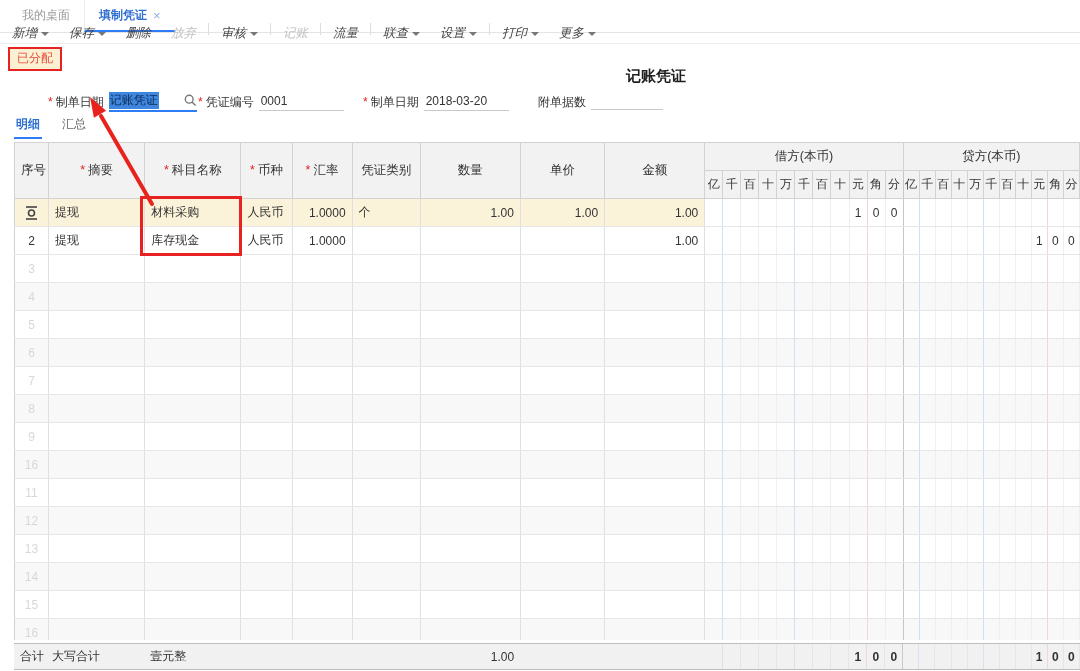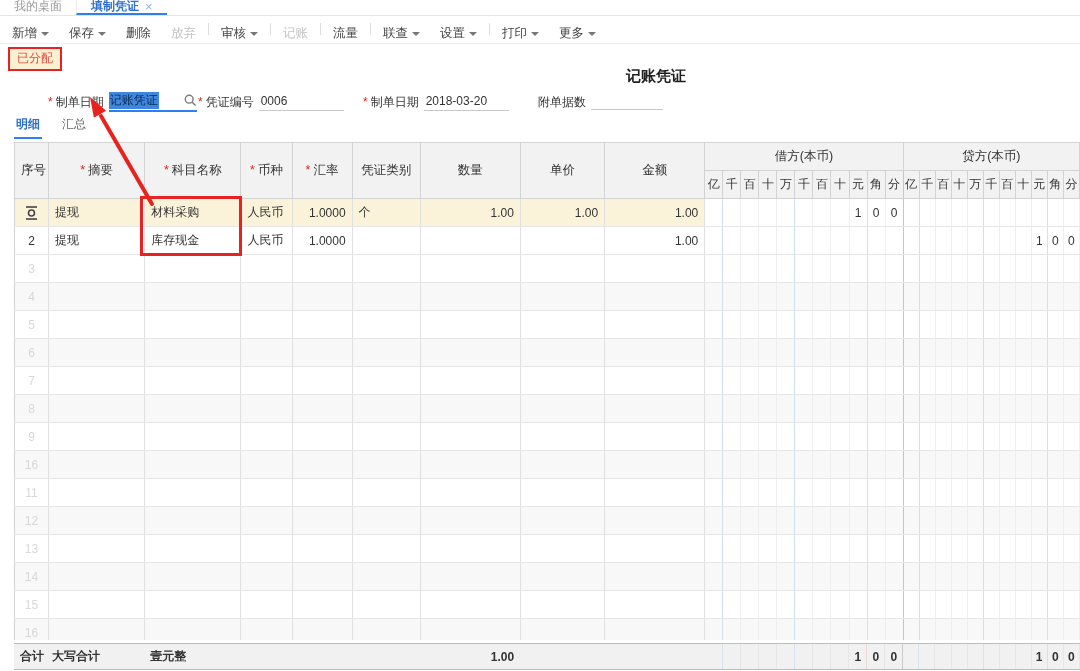--- a/index.html
+++ b/index.html
@@ -3,30 +3,30 @@
 <meta charset="utf-8">
 <style>
   * { box-sizing: border-box; }
   html,body { margin:0; padding:0; }
   body {
     width:1080px; height:671px; position:relative; overflow:hidden;
     background:#fff; color:#333;
     font-family:"Liberation Sans","DejaVu Sans",sans-serif; font-size:12px;
   }
   
-  .tabbar { position:absolute; top:0; left:0; right:0; height:16px;
-    border-bottom:1px solid #e4e4e4; display:flex; align-items:stretch; }
+  .tabbar { position:absolute; top:0; left:0; right:0; height:33px;
+    border-bottom:1px solid #e4e4e4; display:flex; align-items:stretch; padding-left:8px; }
   .wtab { display:flex; align-items:center; gap:6px; padding:0 14px;
     color:#999; cursor:pointer; border-bottom:2px solid transparent; }
   .wtab + .wtab { border-left:1px solid #ececec; }
   .wtab.active { color:#2e6fd0; font-weight:bold; border-bottom-color:#2e7cf6;text-align:center; }
   .wtab .close { color:#8fb0dc; font-weight:normal; font-size:13px; }
   
   .toolbar { position:absolute; top:23px; left:0; right:0; height:21px;
-    display:flex; padding-left:2px; border-bottom:1px solid #ededed; }
+    display:flex; padding-left:2px; border-bottom:1px solid #ededed;font-style:italic; }
   .titem { display:inline-flex; align-items:center; gap:4px; padding:0 10px;
     color:#454545; font-size:12.5px; cursor:pointer; }
   .titem.disabled { color:#c3c3c3; cursor:default; }
   .caret { width:0; height:0; border-left:4px solid transparent; border-right:4px solid transparent;
     border-top:4px solid #777; margin-top:2px; }
   .tsep { width:1px; height:12px; background:#ddd; margin:0 2px; }
   
   .badge { position:absolute; top:47px; left:8px; padding:1px 7px 2px;
     color:#e34d3c; background:#fcf0d3; border:2px solid #e62222; font-size:12px; }
   
@@ -61,21 +61,21 @@
   td.digit.debit.d10, th.dh.debit.d10 { border-right:1px solid #c6c6c6; }
   tr.selected td { background:#fbf3d9; }
   tr.selected td.digit { background:#fff; }
   tr.alt td { background:#f8f8f8; }
   .ghost { color:#d8d8d8; text-align:center; }
   .c-no { text-align:center; }
   .cur-icon svg { display:block; margin:0 auto; }
   
   .footer-wrap { position:absolute; top:643px; left:14px; width:1066px; height:27px;
     border-top:1px solid #bdbdbd; border-bottom:1px solid #bdbdbd; background:#f1f1f1; }
-  #footer-table td { height:25px; border:none; background:transparent; font-weight:bold; }
+  #footer-table td { height:25px; border:none; background:transparent; font-weight:normal; }
   #footer-table td.digit { border-right:1px solid #e6e6e6; }
   #footer-table td.digit.d0, #footer-table td.digit.d4 { border-right-color:#d8e2ee; }
   #footer-table td.digit.d8 { border-right-color:#ecdada; }
   #footer-table td.digit.debit.d10 { border-right:1px solid #c9c9c9; }
   .ft-left span + span { margin-left:8px; }
   .ft-caps { border-right:1px solid #c9c9c9; }
   .ft-blank2 { border-right:1px solid #c9c9c9; }
   .num { text-align:right; }
   
   .ann-box { position:absolute; border:3px solid #e62222; pointer-events:none; z-index:20; }
@@ -155,21 +155,21 @@
     <span class="selected-text">记账凭证</span>
     <svg width="13" height="13" viewBox="0 0 13 13">
       <circle cx="5.2" cy="5.2" r="3.9" fill="none" stroke="#777" stroke-width="1.4"></circle>
       <line x1="8.2" y1="8.2" x2="11.6" y2="11.6" stroke="#777" stroke-width="1.4"></line>
     </svg>
   </span>
 </div>
 <div class="fg" id="fg-number">
   <span class="req">*</span>
   <span class="flabel">凭证编号</span>
-  <span class="fvalue">0006</span>
+  <span class="fvalue">0001</span>
 </div>
 <div class="fg" id="fg-date">
   <span class="req">*</span>
   <span class="flabel">制单日期</span>
   <span class="fvalue">2018-03-20</span>
 </div>
 <div class="fg" id="fg-attach">
   <span class="flabel">附单据数</span>
   <span class="fvalue"></span>
 </div>

